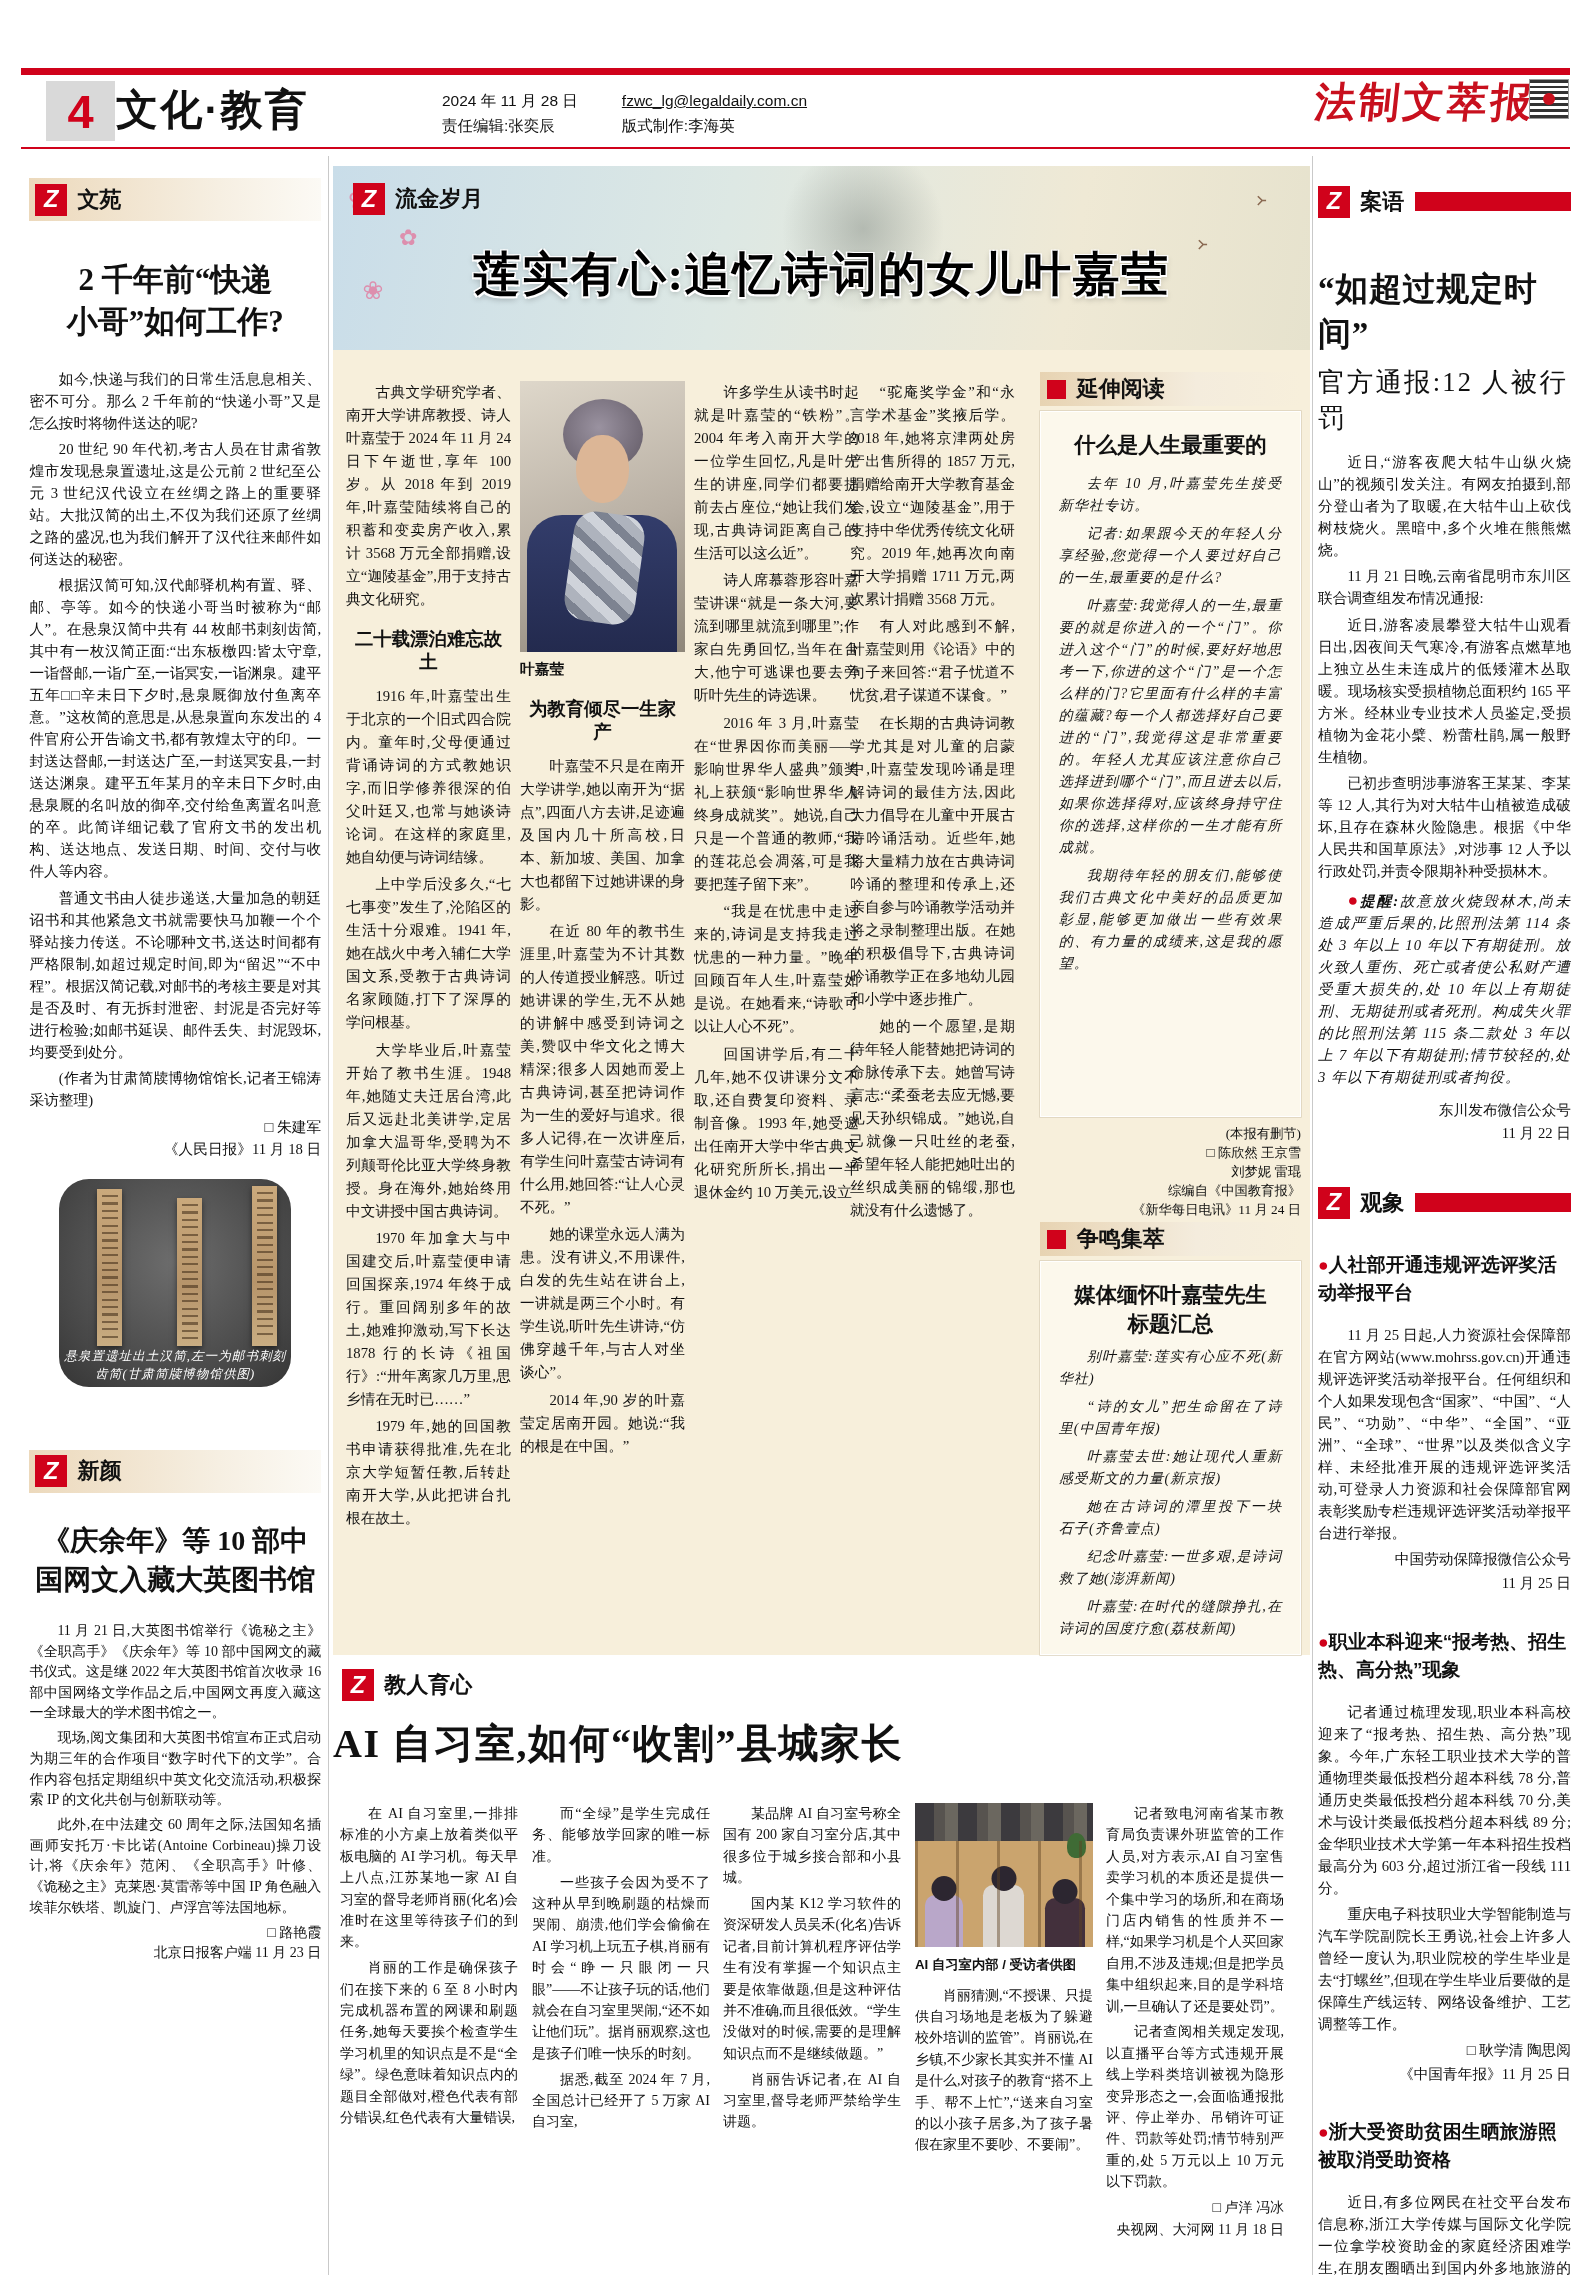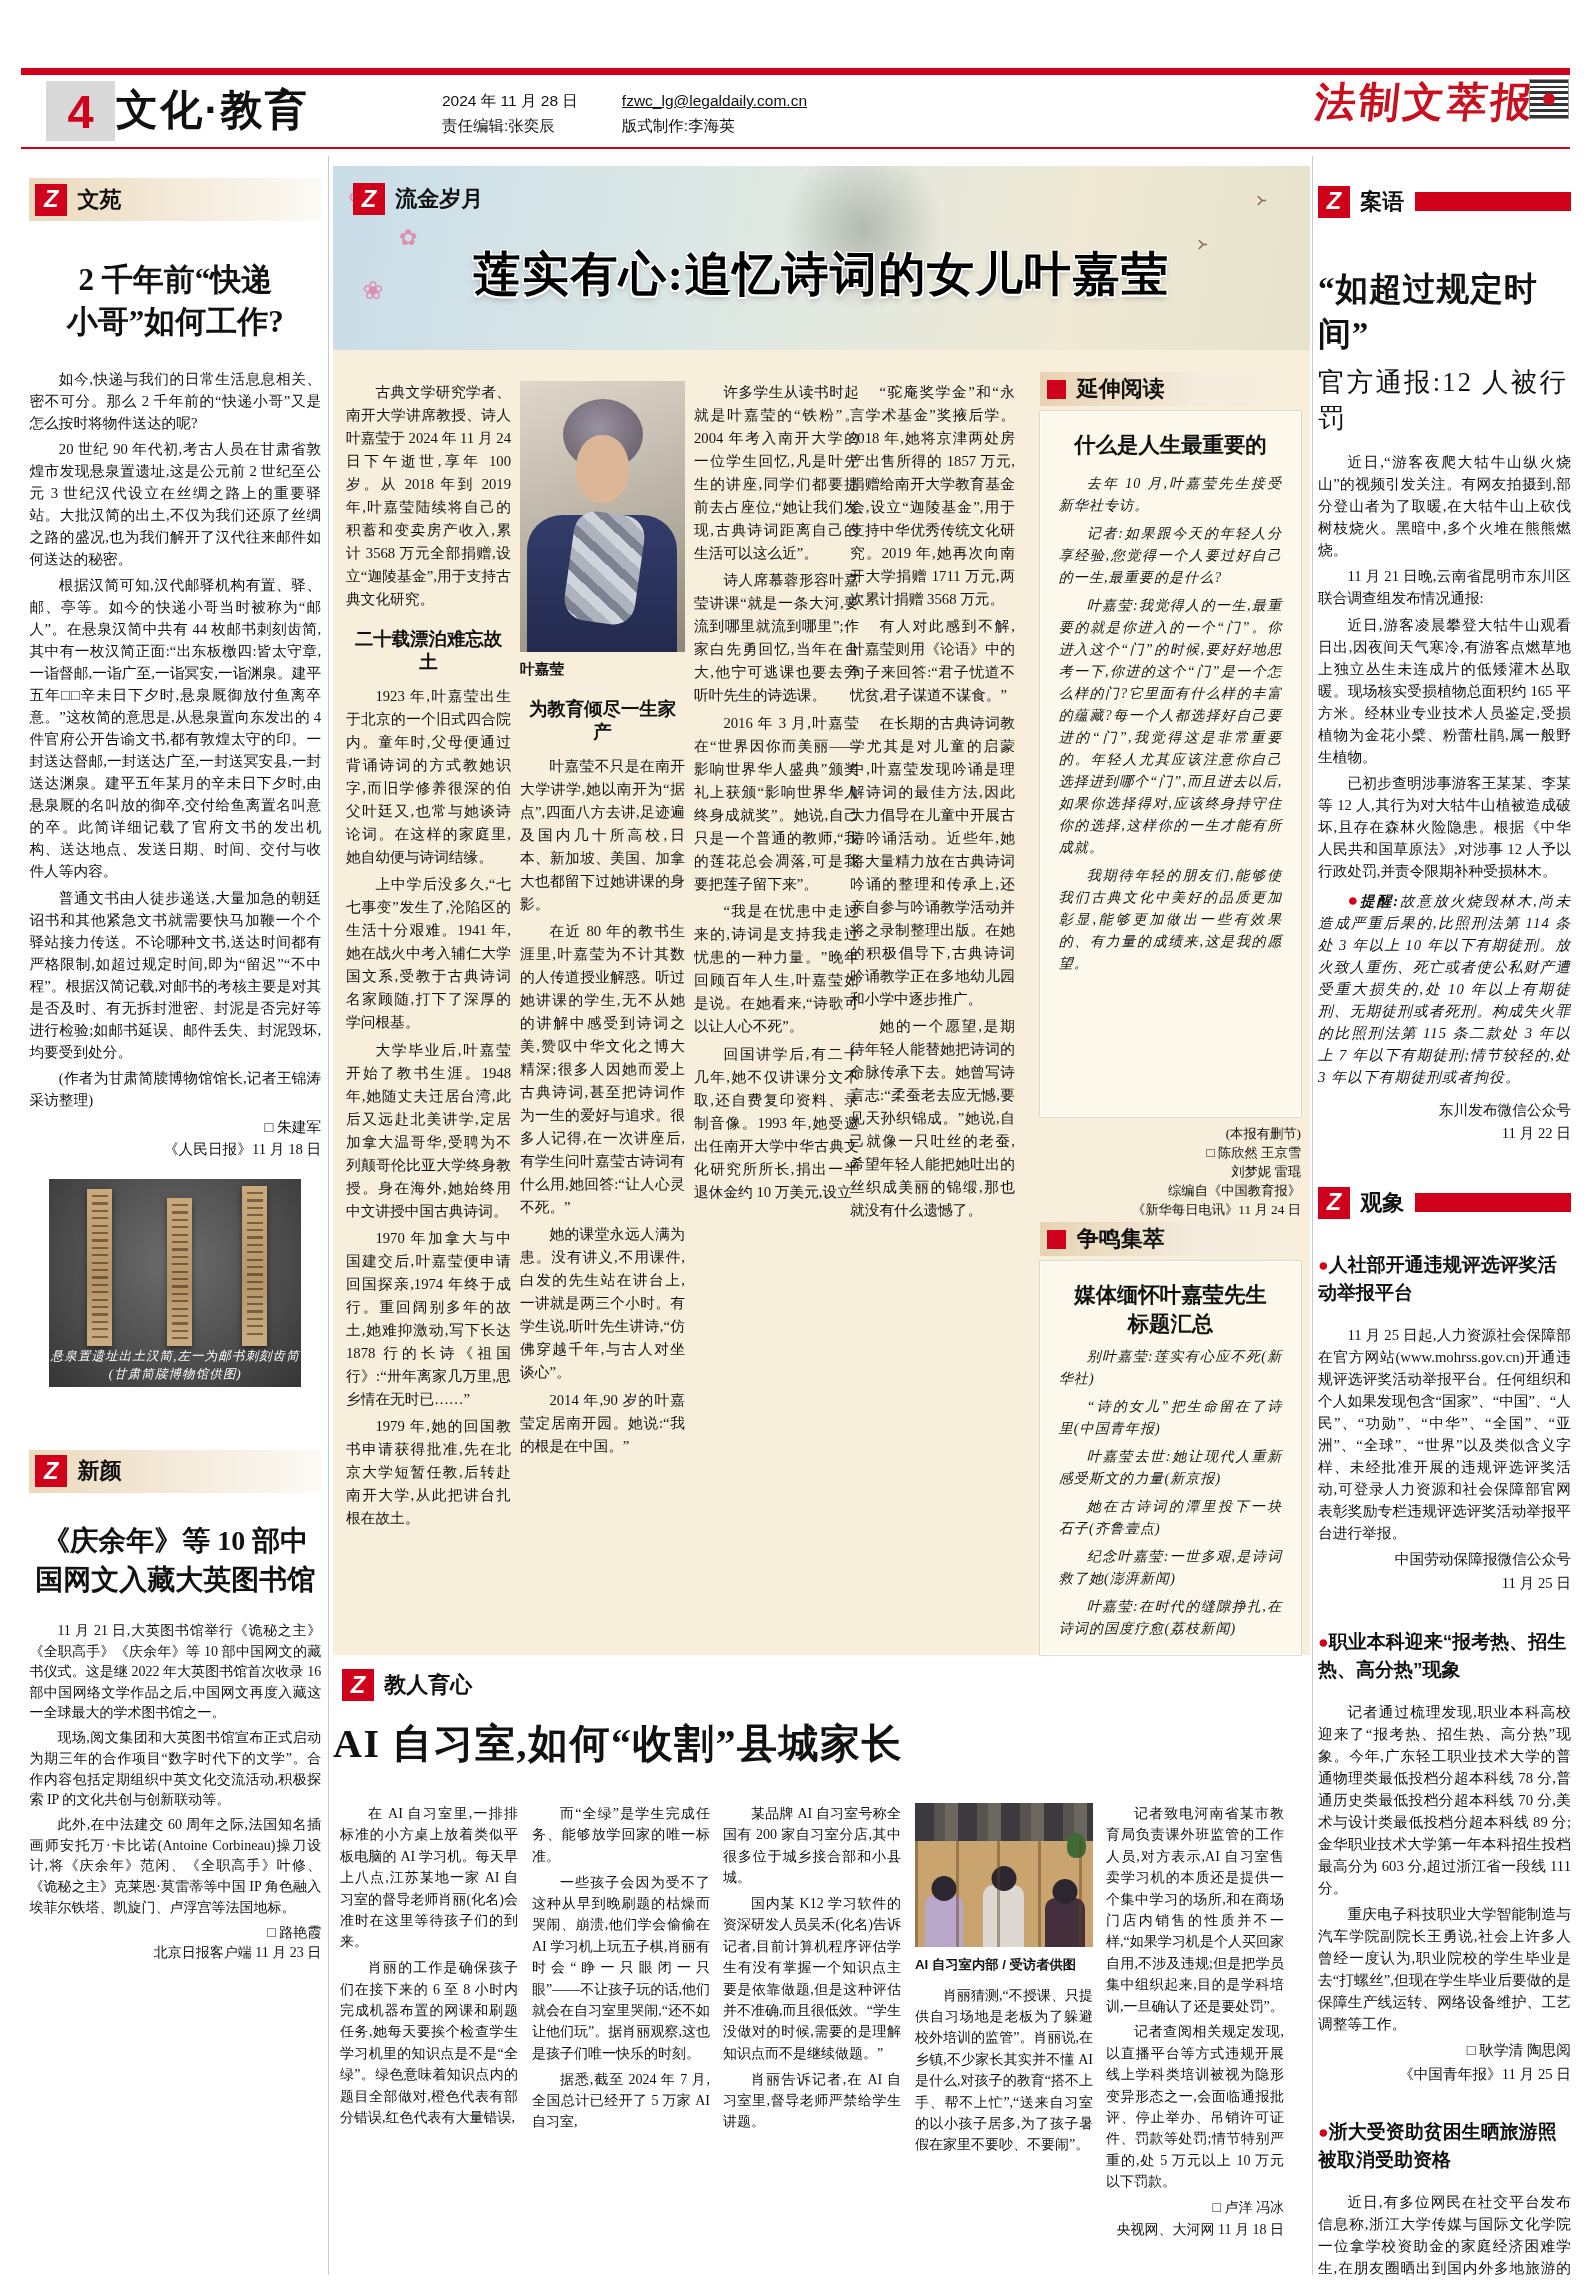--- a/index.html
+++ b/index.html
@@ -33,22 +33,22 @@
   #qr::after{content:"";position:absolute;left:13.3px;top:13.3px;width:11.8px;height:11.8px;background:#c8101e;border-radius:50%;}
   
   .vline{width:0.7px;background:#c9c9c9;}
   
   #col-left{left:20.6px;top:156px;width:305px;height:2124px;overflow:hidden;padding:0 4.4px 0 8.8px;box-sizing:border-box;}
   .tanbar{background:linear-gradient(90deg,#ecd9bc,#f6efe2 65%,#fcfaf5);height:43px;display:flex;
           align-items:center;gap:10.3px;padding-left:5.9px;}
   #wy-title{margin-top:38px;font-size:31px;font-weight:900;line-height:1.35;text-align:center;}
   .bodytext{font-size:14.7px;line-height:22px;}
   .bodytext-sm{font-size:14px;line-height:20.6px;}
-  #wy-photo{margin:19px auto 0 auto;width:252px;height:208px;position:relative;
-            background:radial-gradient(circle at 50% 40%,#6d6d6d,#474747 70%,#353535);}
+  #wy-photo{margin:19px auto 0 auto;width:232px;height:208px;position:relative;
+            background:radial-gradient(circle at 50% 40%,#6d6d6d,#474747 70%,#353535);border-radius:30px;}
   .slip{position:absolute;top:10.3px;bottom:41px;width:25px;
         background:linear-gradient(180deg,#caa97c,#b6946a 60%,#c9ad82);
         box-shadow:0 2.9px 5.9px rgba(0,0,0,.5);}
   .slip i{position:absolute;left:4.4px;right:4.4px;top:5.9px;bottom:5.9px;
           background:repeating-linear-gradient(180deg,rgba(60,40,20,.55) 0 2.2px,transparent 2.2px 7.4px);}
   #wy-caption{position:absolute;left:0;right:0;bottom:2.9px;color:#fff;font-size:12.5px;line-height:17.7px;text-align:center;}
   #xy-bar{margin-top:63px;}
   #xy-title{margin-top:28px;font-size:28px;font-weight:900;line-height:1.4;text-align:center;}
   
   #panel{left:333px;top:166px;width:977px;height:1489px;background:#f7efdb;}
@@ -209,21 +209,21 @@
     <span>流金岁月</span>
   </div>
   <div id="main-headline" class="abs">莲实有心:追忆诗词的女儿叶嘉莹</div>
 
   <div class="mcol abs" style="left:346px;">
     <div>
         <p class="para">古典文学研究学者、南开大学讲席教授、诗人叶嘉莹于 2024 年 11 月 24 日下午逝世,享年 100 岁。从 2018 年到 2019 年,叶嘉莹陆续将自己的积蓄和变卖房产收入,累计 3568 万元全部捐赠,设立“迦陵基金”,用于支持古典文化研究。</p>
       </div>
     <div class="subhead">二十载漂泊难忘故土</div>
     <div>
-        <p class="para">1923 年,叶嘉莹出生于北京的一个旧式四合院内。童年时,父母便通过背诵诗词的方式教她识字,而旧学修养很深的伯父叶廷又,也常与她谈诗论词。在这样的家庭里,她自幼便与诗词结缘。</p>
+        <p class="para">1916 年,叶嘉莹出生于北京的一个旧式四合院内。童年时,父母便通过背诵诗词的方式教她识字,而旧学修养很深的伯父叶廷又,也常与她谈诗论词。在这样的家庭里,她自幼便与诗词结缘。</p>
         <p class="para">上中学后没多久,“七七事变”发生了,沦陷区的生活十分艰难。1941 年,她在战火中考入辅仁大学国文系,受教于古典诗词名家顾随,打下了深厚的学问根基。</p>
         <p class="para">大学毕业后,叶嘉莹开始了教书生涯。1948 年,她随丈夫迁居台湾,此后又远赴北美讲学,定居加拿大温哥华,受聘为不列颠哥伦比亚大学终身教授。身在海外,她始终用中文讲授中国古典诗词。</p>
         <p class="para">1970 年加拿大与中国建交后,叶嘉莹便申请回国探亲,1974 年终于成行。重回阔别多年的故土,她难抑激动,写下长达 1878 行的长诗《祖国行》:“卅年离家几万里,思乡情在无时已……”</p>
         <p class="para">1979 年,她的回国教书申请获得批准,先在北京大学短暂任教,后转赴南开大学,从此把讲台扎根在故土。</p>
       </div>
   </div>
 
   <div class="mcol abs" style="left:520px;">
     <div id="ye-photo">
       <div class="hair"></div>

